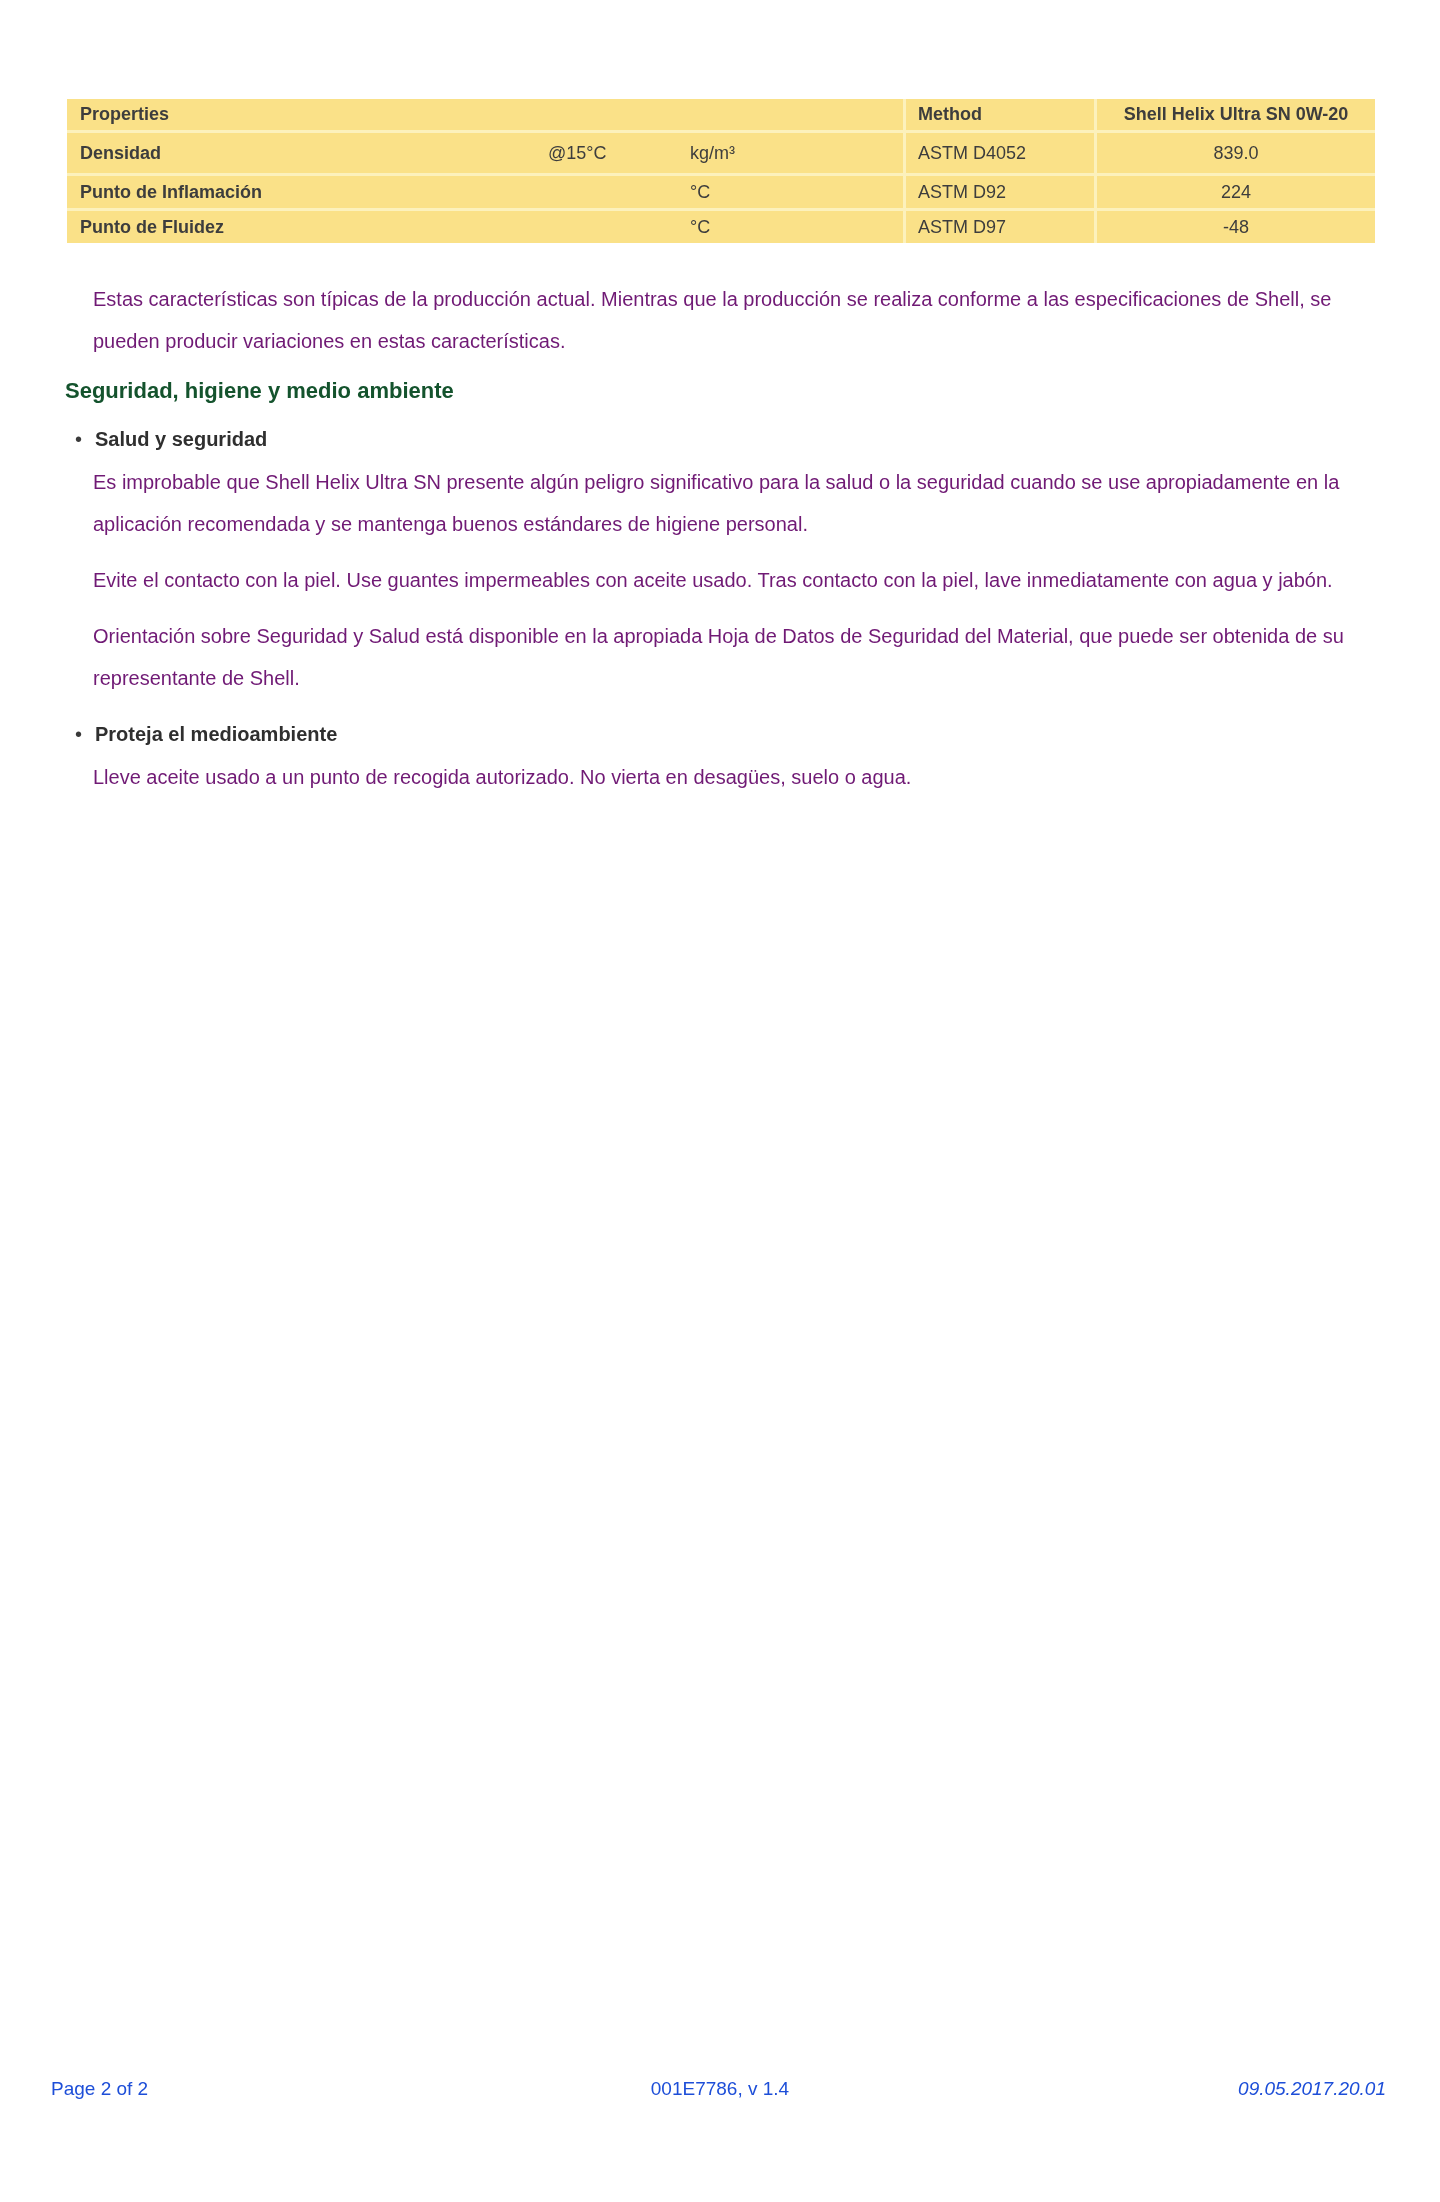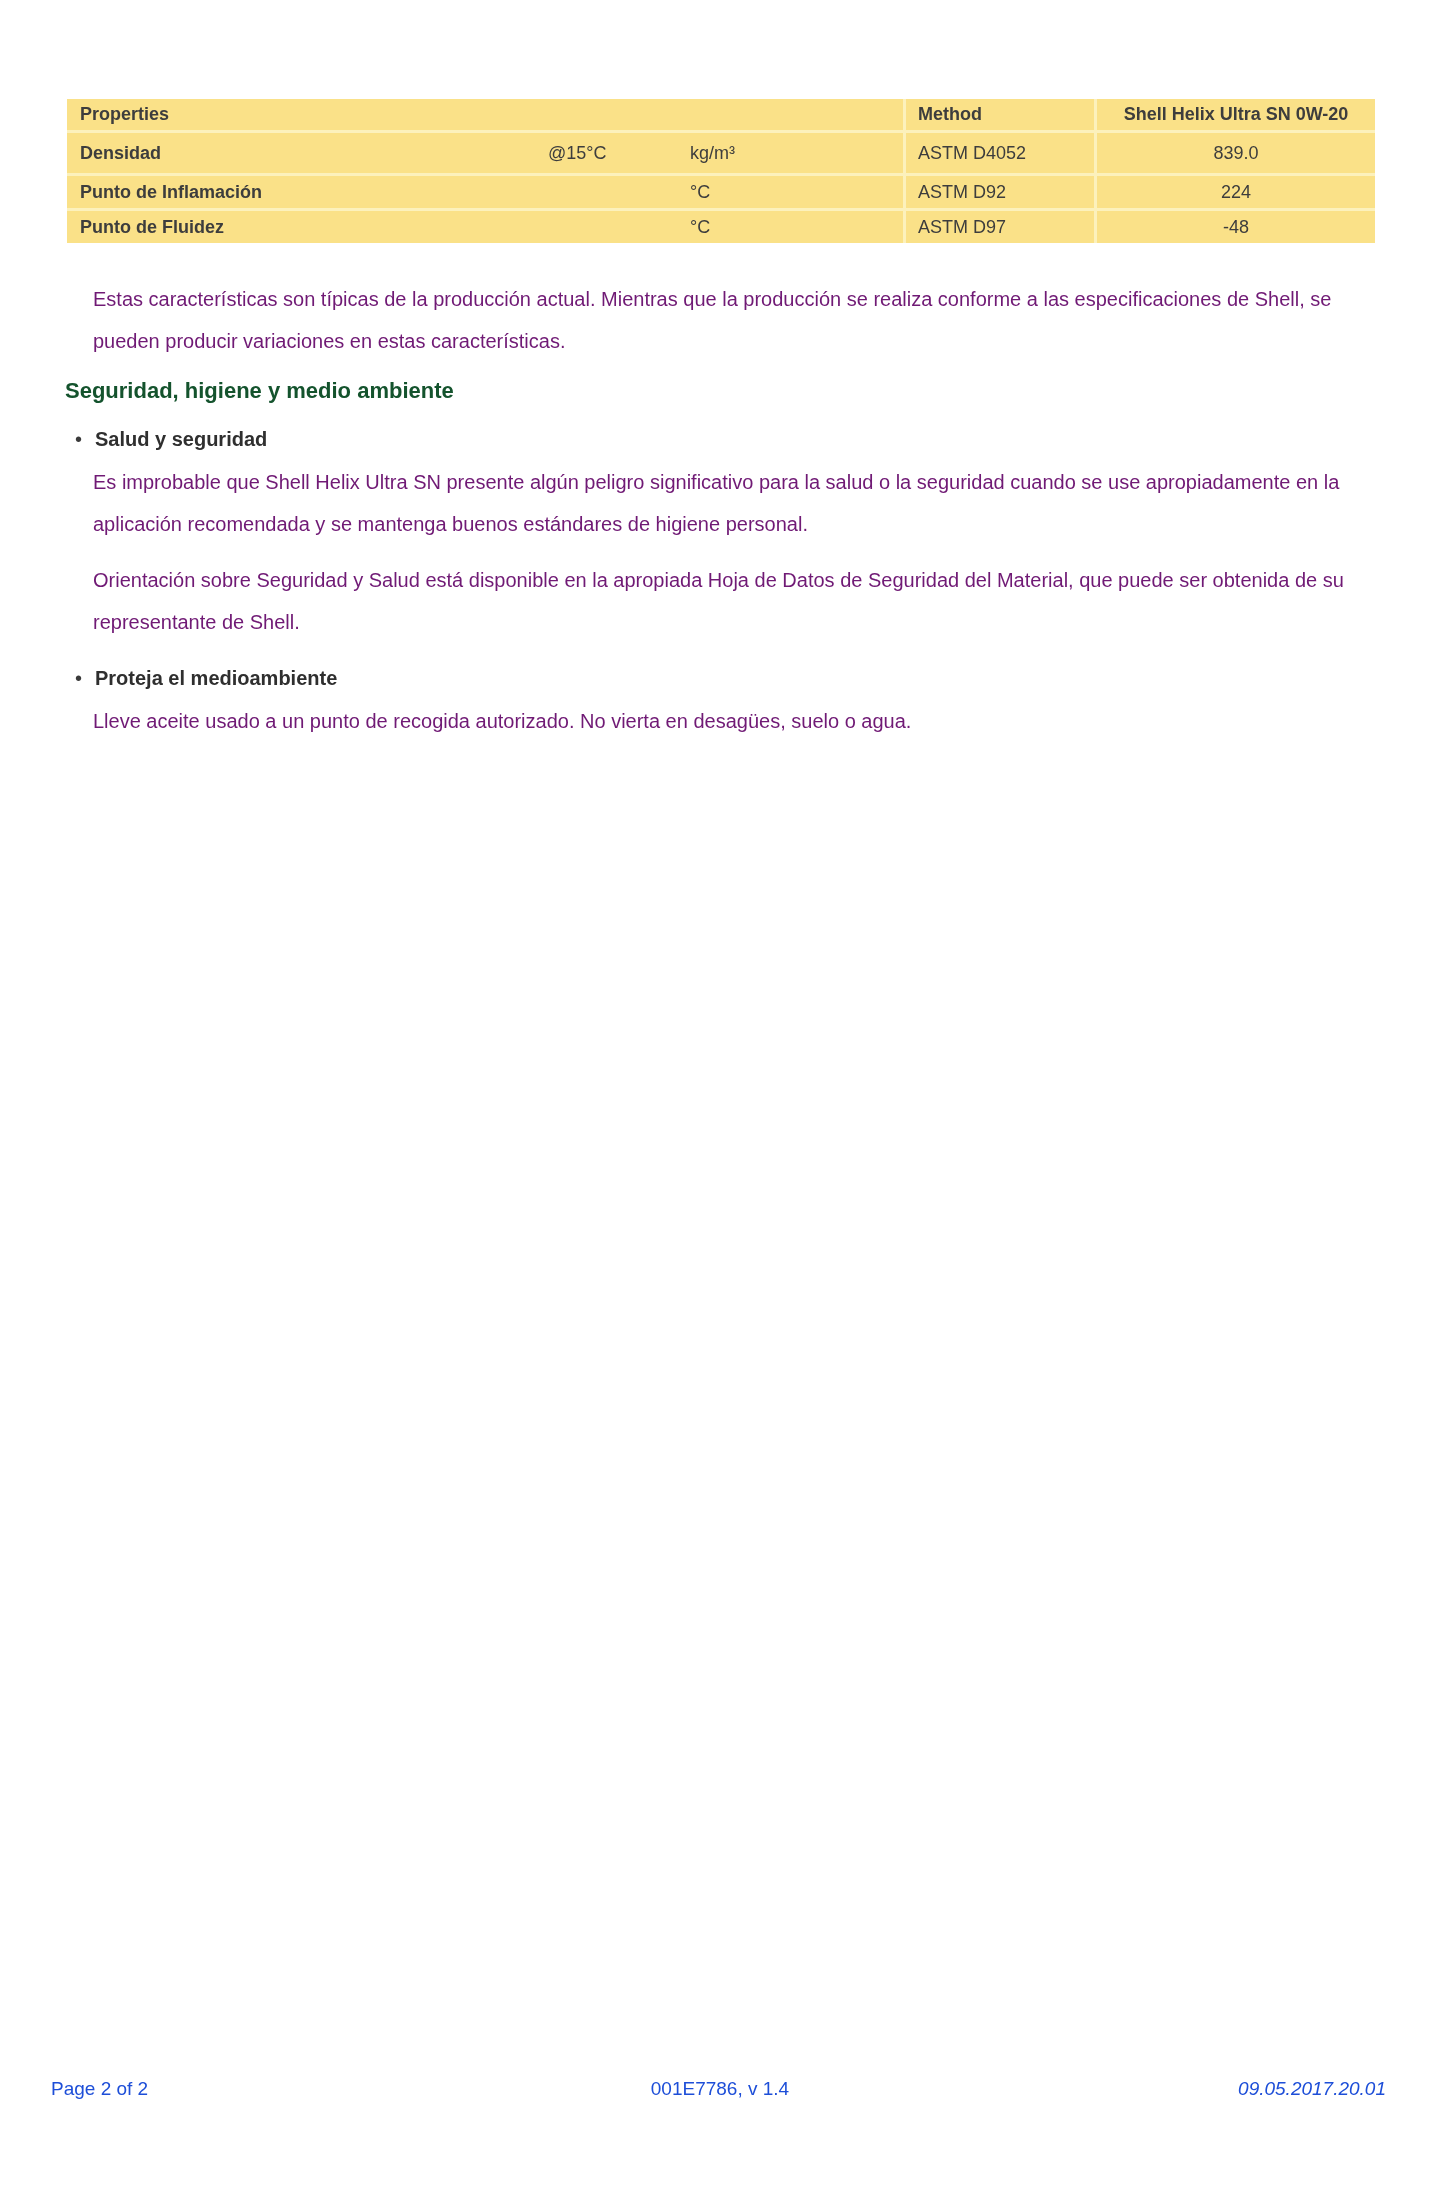--- a/index.html
+++ b/index.html
@@ -104,20 +104,21 @@
     <p class="note">Estas características son típicas de la producción actual. Mientras que la producción se realiza conforme a las especificaciones de Shell, se pueden producir variaciones en estas características.</p>
 
     <h2 class="section-heading">Seguridad, higiene y medio ambiente</h2>
 
     <div>
       <div class="bullet-title">
         <span class="dot">•</span>
         <span>Salud y seguridad</span>
       </div>
       <p class="para">Es improbable que Shell Helix Ultra SN presente algún peligro significativo para la salud o la seguridad cuando se use apropiadamente en la aplicación recomendada y se mantenga buenos estándares de higiene personal.</p>
+      <p class="para">Evite el contacto con la piel. Use guantes impermeables con aceite usado. Tras contacto con la piel, lave inmediatamente con agua y jabón.</p>
       <p class="para">Orientación sobre Seguridad y Salud está disponible en la apropiada Hoja de Datos de Seguridad del Material, que puede ser obtenida de su representante de Shell.</p>
     </div>
 
     <div>
       <div class="bullet-title">
         <span class="dot">•</span>
         <span>Proteja el medioambiente</span>
       </div>
       <p class="para">Lleve aceite usado a un punto de recogida autorizado. No vierta en desagües, suelo o agua.</p>
     </div>

